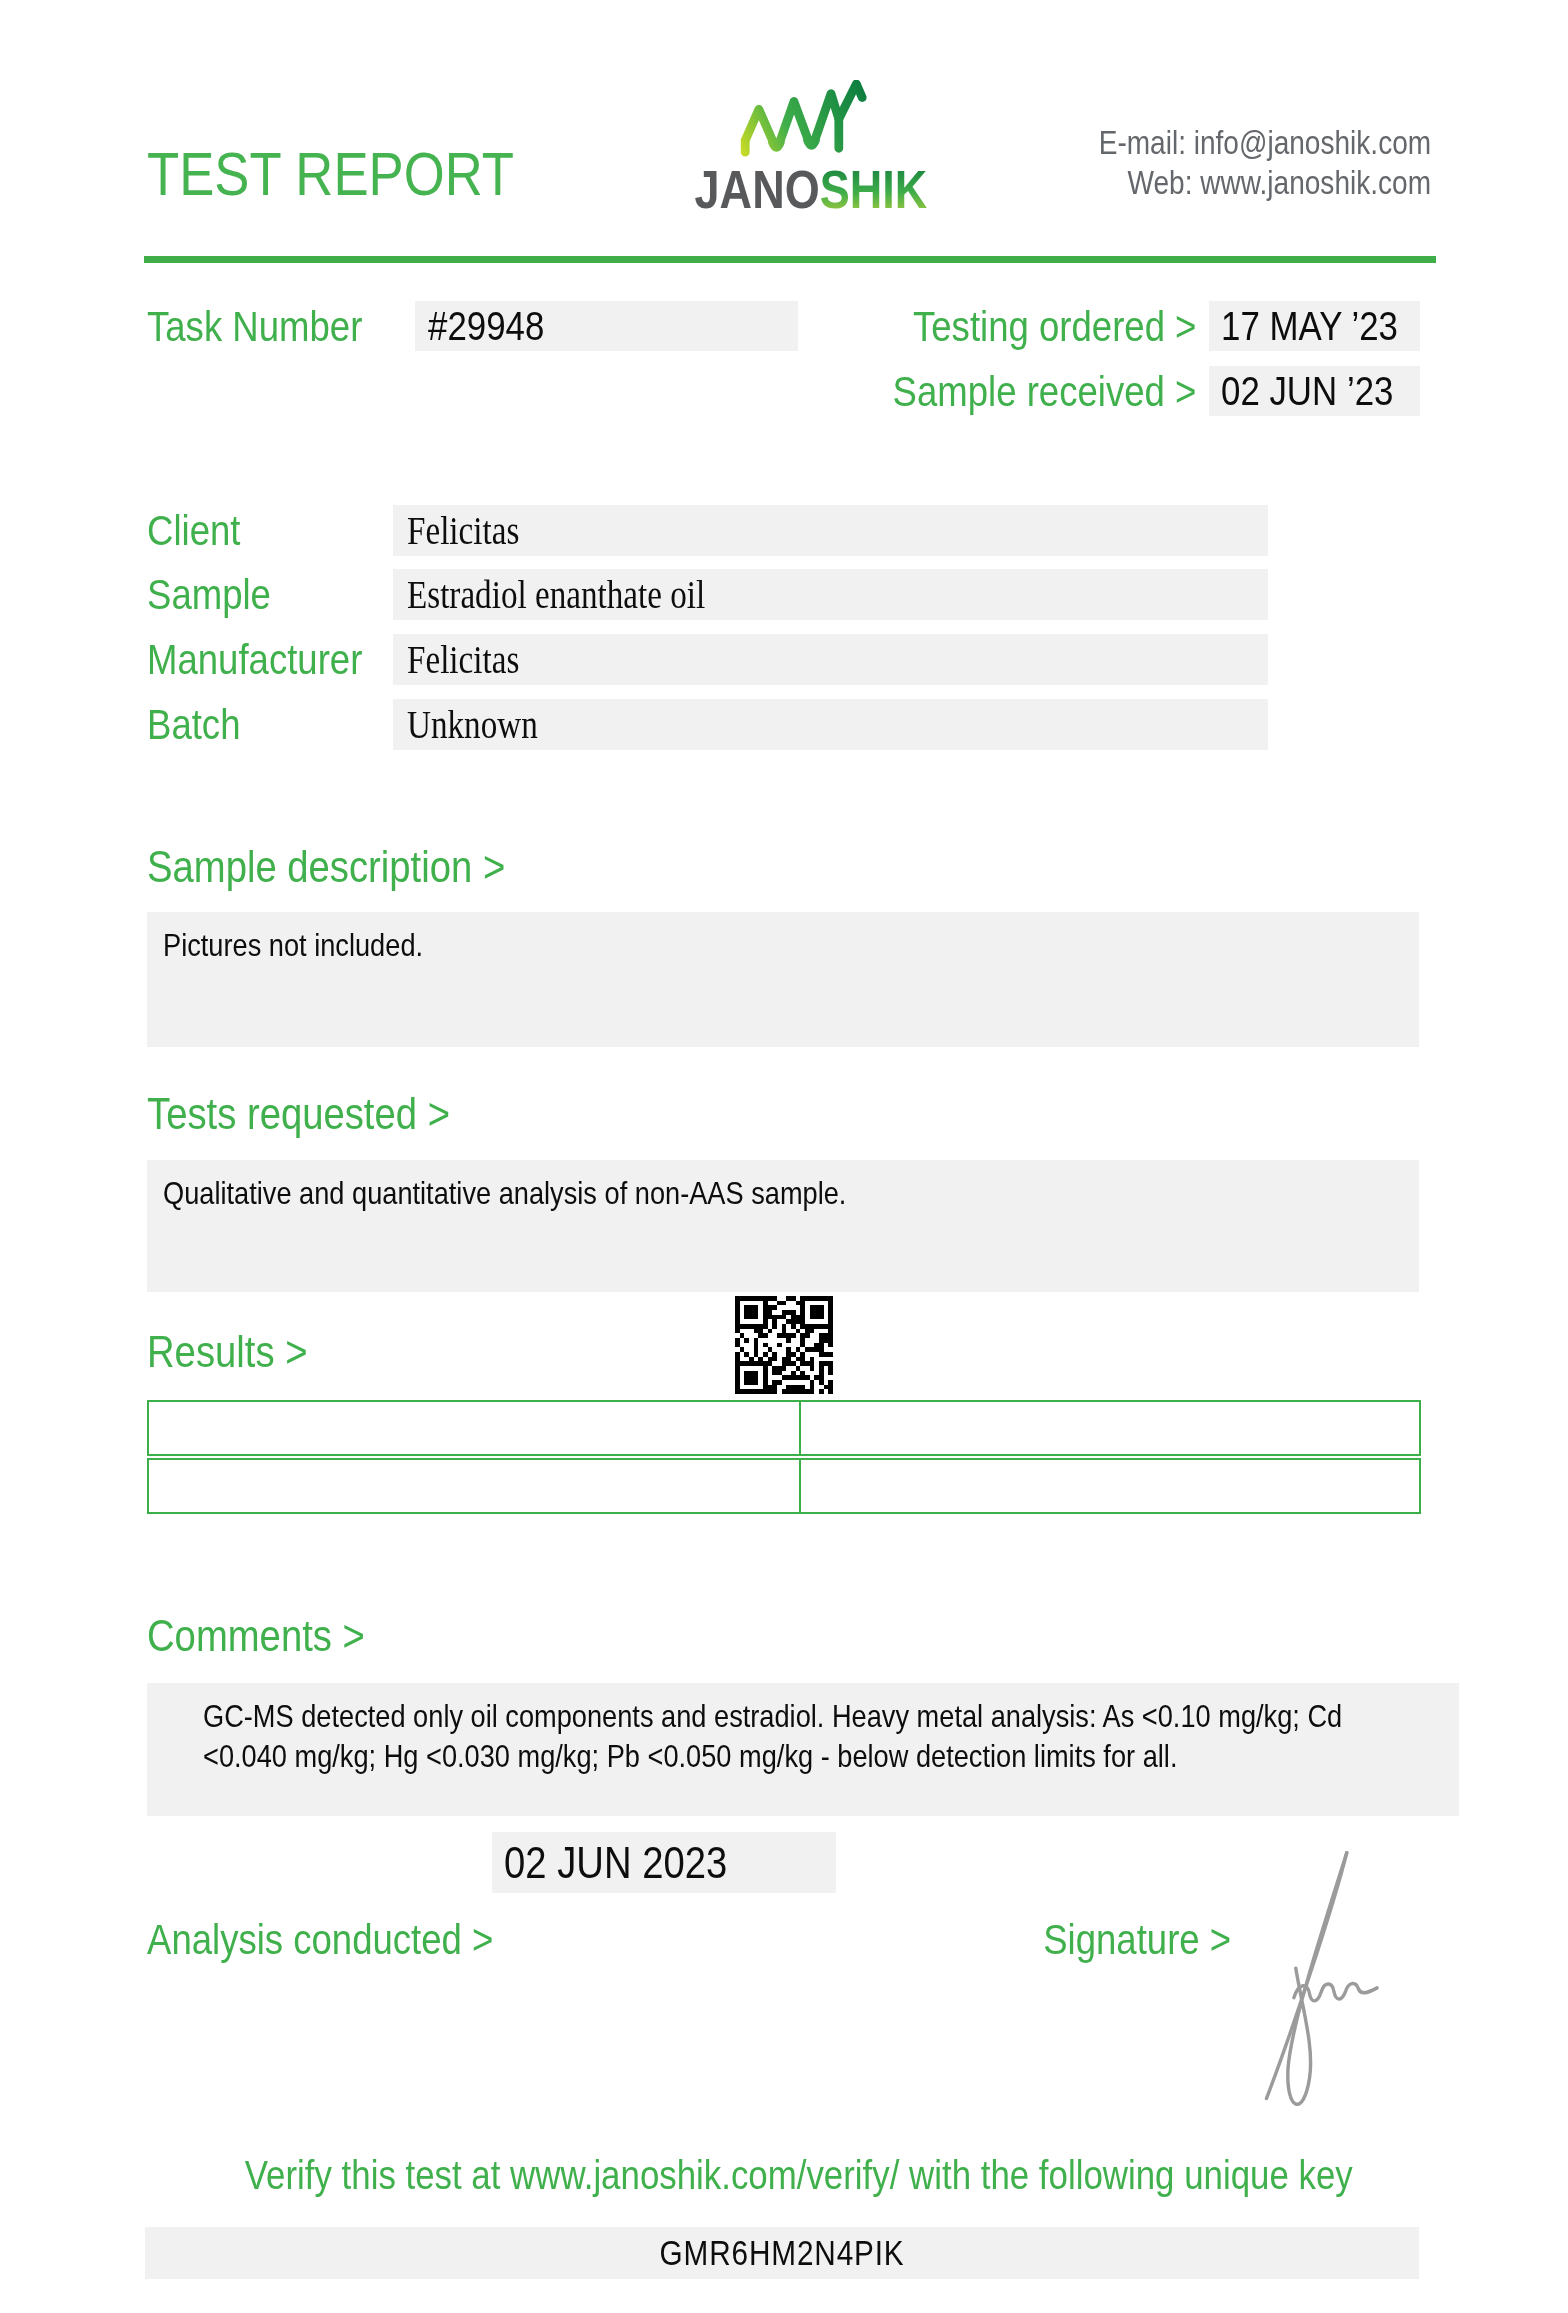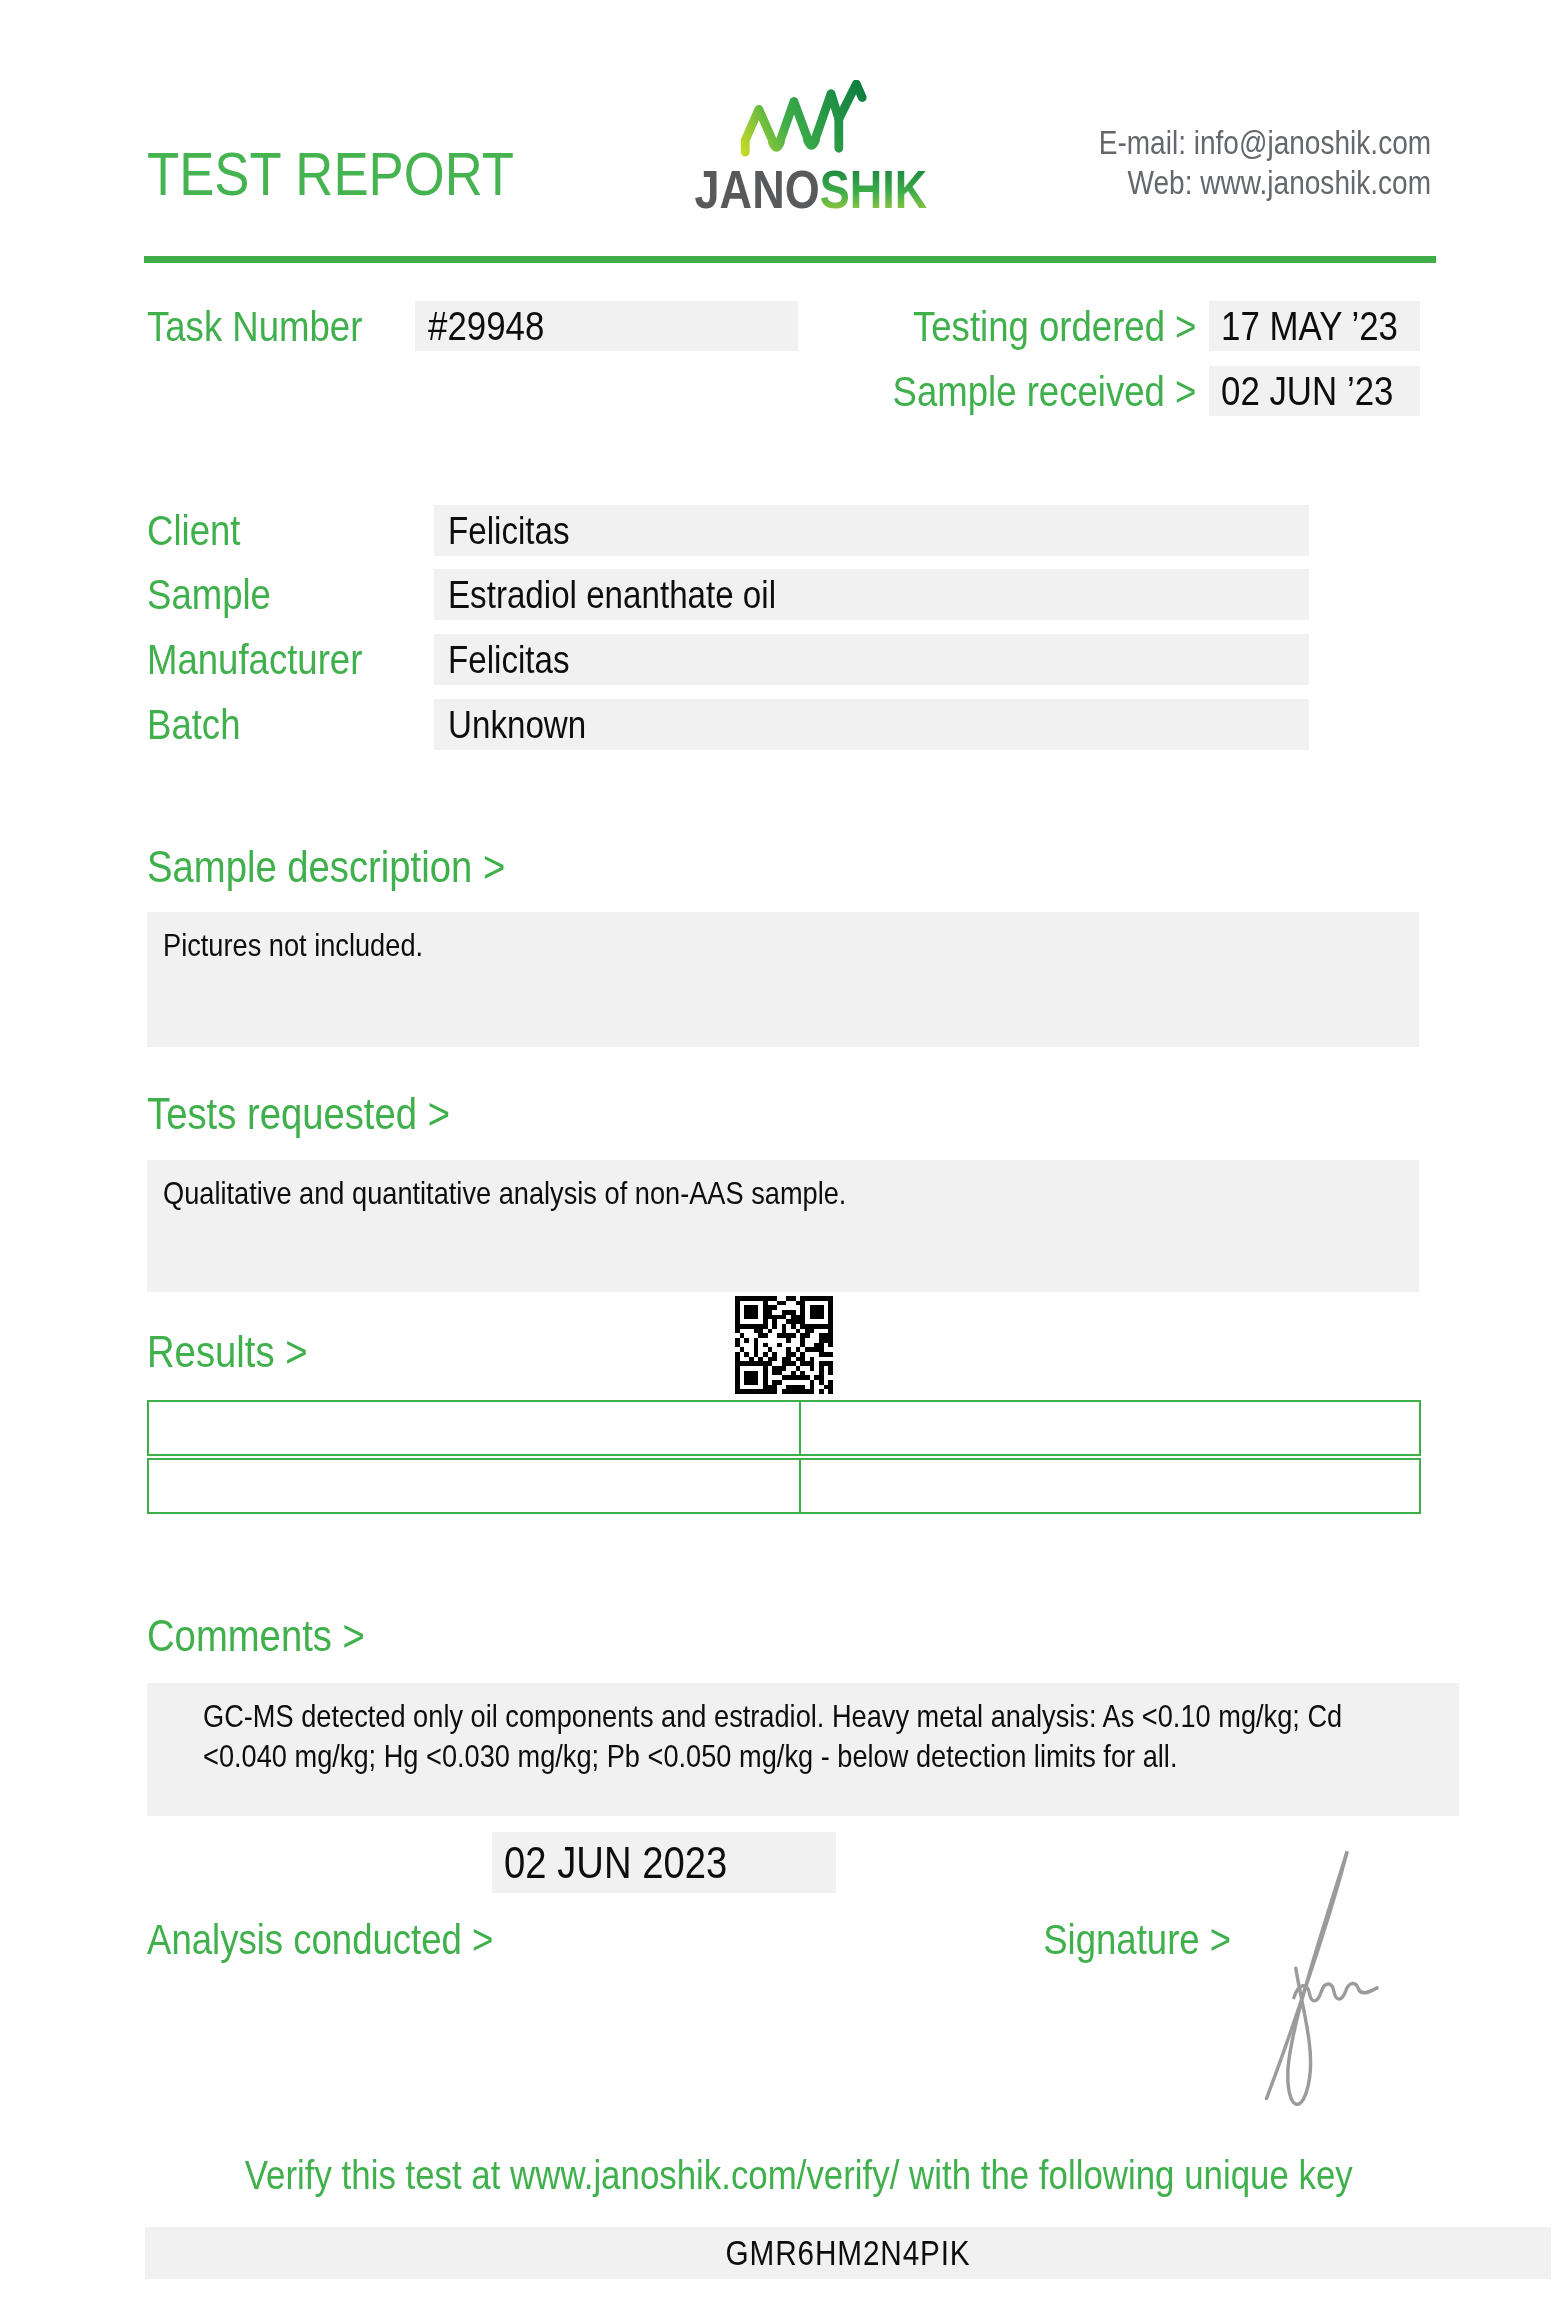--- a/index.html
+++ b/index.html
@@ -26,42 +26,42 @@
   #task-label{left:147px;top:301px;height:50px;line-height:50px;}
   #task-box{left:415px;top:301px;width:383px;height:50px;}
   #task-box .field-text{line-height:50px;padding-left:12.7px;}
   #ordered-label{left:814px;top:301px;width:382px;height:50px;line-height:50px;text-align:right;}
   #ordered-box{left:1209px;top:301px;width:211px;height:50px;}
   #received-label{left:814px;top:366px;width:382px;height:50px;line-height:50px;text-align:right;}
   #received-box{left:1209px;top:366px;width:211px;height:50px;}
   .date-text{line-height:50px;padding-left:11.8px;font-size:41px;color:#0d0d0d;}
 
   .info-label{left:147px;height:51px;line-height:51px;}
-  .info-box{left:434px;width:875px;height:51px;}
+  .info-box{left:393px;width:875px;height:51px;font-family:Liberation Serif, serif;}
   .info-box .field-text{line-height:51px;padding-left:13.7px;font-size:39px;}
 
   .section-h{position:absolute;left:147px;font-size:45px;color:#3fb04c;}
   .big-box{left:147px;width:1272px;}
   .body-text{font-size:32px;line-height:40px;color:#0d0d0d;padding:12.7px 15.7px;}
 
   #qr{left:735px;top:1296px;width:98px;height:98px;}
 
   #results-table{position:absolute;left:147px;top:1400px;width:1274px;}
   .t-row{display:flex;border:2.9px solid #3cae4a;margin-bottom:2px;height:52px;background:#fff;}
   .t-c1{width:632px;border-right:2.9px solid #3cae4a;line-height:52px;padding-left:17.6px;font-size:37px;}
   .t-c2{flex:1;line-height:52px;padding-left:15.7px;font-size:37px;}
 
   #analysis-label{left:147px;top:1909px;height:61px;line-height:61px;}
   #analysis-box{left:492px;top:1832px;width:344px;height:61px;}
   #analysis-box .field-text{line-height:61px;padding-left:11.8px;font-size:45px;}
   #signature-label{left:1010px;top:1909px;width:216px;height:61px;line-height:61px;text-align:right;}
   #signature{left:1237px;top:1839px;width:147px;height:286px;}
 
   #verify-line{left:147px;top:2152px;width:1272px;text-align:center;font-size:41px;color:#3fb04c;}
-  #key-box{left:145px;top:2227px;width:1406px;height:52px;text-align:center;}
+  #key-box{left:145px;top:2227px;width:1274px;height:52px;text-align:center;}
   #key-box .field-text{line-height:52px;font-size:35px;letter-spacing:1px;}
 </style>
 </head>
 <body>
 
 <div class="page">
 
   <div id="title" class="abs"><span class="cond">TEST REPORT</span></div>
 
   <div id="logo-icon" class="abs">

